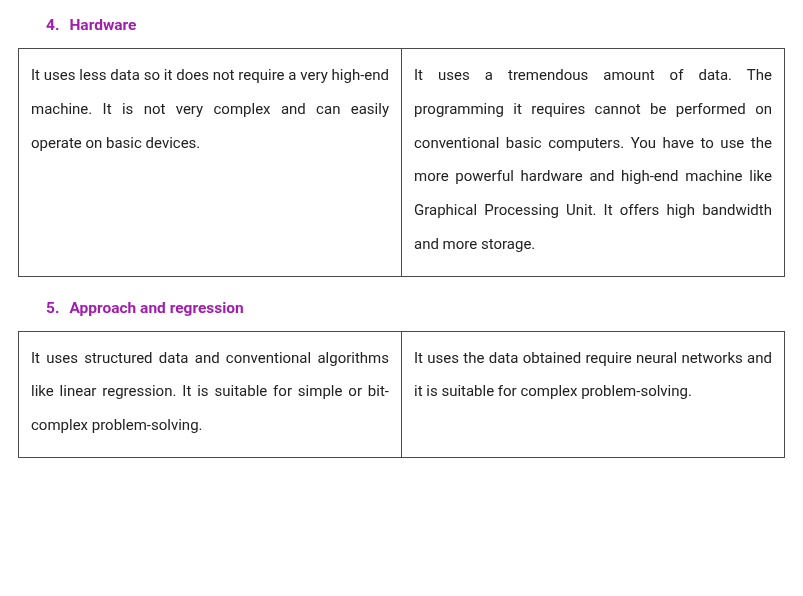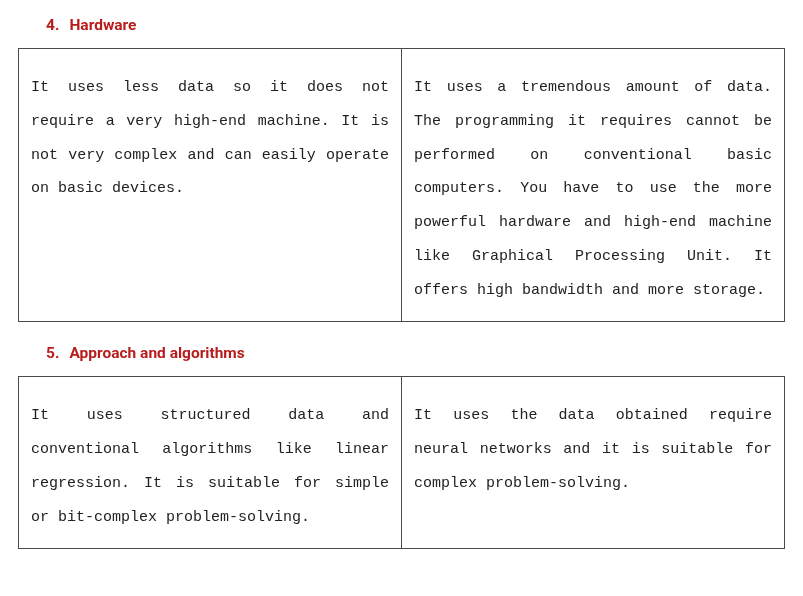--- a/index.html
+++ b/index.html
@@ -12,38 +12,37 @@
       background: #ffffff;
       color: #222222;
       padding: 16px 18px;
       width: 803px;
       font-size: 15px;
     }
     .section-heading {
       font-weight: 700;
       font-size: 15.5px;
       padding: 0 0 14px 28px;
-      color: #b91c1c;
+      color: #a21caf;
     }
     .section-heading .num {
       display: inline-block;
       margin-right: 10px;
     }
     table.compare {
       width: 100%;
       border-collapse: collapse;
       table-layout: fixed;
       margin-bottom: 22px;
     }
     table.compare td {
       border: 1px solid #4a4a4a;
       vertical-align: top;
-      padding: 22px 12px 14px 12px;
+      padding: 10px 12px 14px 12px;
       width: 50%;
-      font-family: Liberation Mono, monospace;
     }
     .cell-text {
       line-height: 2.25;
       text-align: justify;
       text-justify: inter-word;
       font-size: 15px;
       color: #222;
     }
   </style>
 </head>
@@ -60,21 +59,21 @@
       <div class="cell-text">It uses less data so it does not require a very high-end machine. It is not very complex and can easily operate on basic devices.</div>
     </td>
     <td>
       <div class="cell-text">It uses a tremendous amount of data. The programming it requires cannot be performed on conventional basic computers. You have to use the more powerful hardware and high-end machine like Graphical Processing Unit. It offers high bandwidth and more storage.</div>
     </td>
   </tr>
 </tbody>
   </table>
 
 <div class="section-heading">
-  <span class="num">5.</span><span>Approach and algorithms</span>
+  <span class="num">5.</span><span>Approach and regression</span>
 </div>
 
 <table class="compare">
   <tbody>
       <tr>
     <td>
       <div class="cell-text">It uses structured data and conventional algorithms like linear regression. It is suitable for simple or bit-complex problem-solving.</div>
     </td>
     <td>
       <div class="cell-text">It uses the data obtained require neural networks and it is suitable for complex problem-solving.</div>

